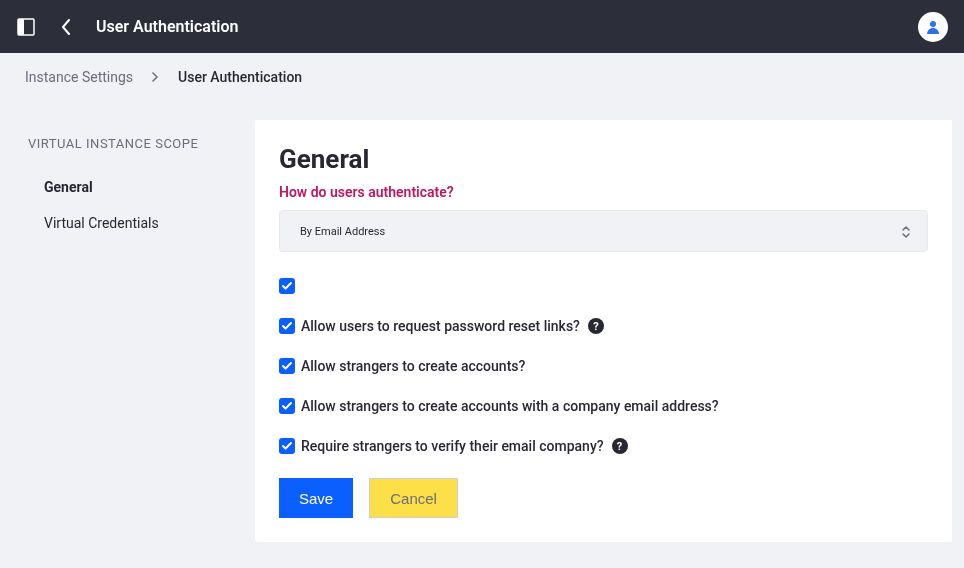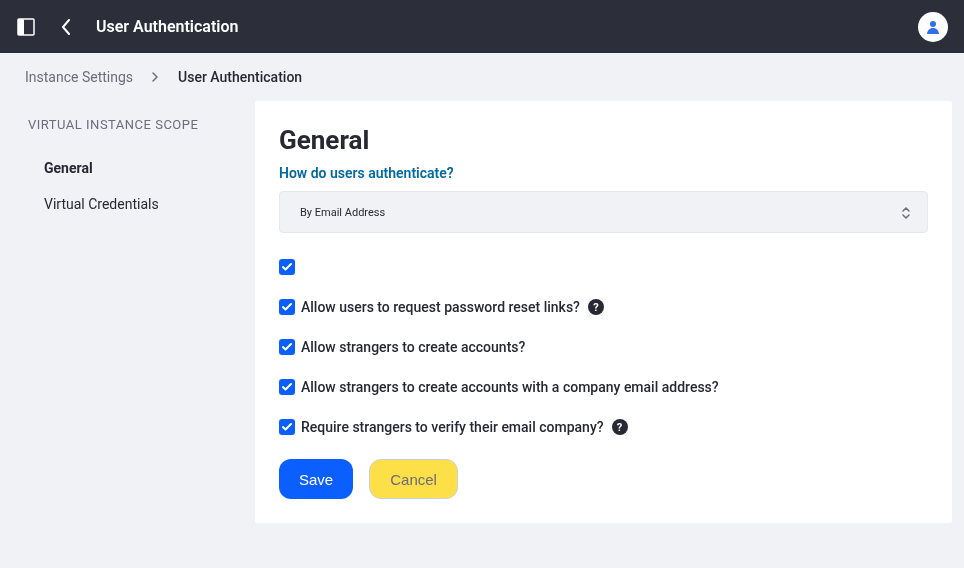--- a/index.html
+++ b/index.html
@@ -12,43 +12,43 @@
     .back-btn { width: 24px; height: 24px; display: flex; align-items: center; justify-content: center; cursor: pointer; }
     .topbar-title { color: #fff; font-size: 16px; font-weight: 600; }
     .avatar { width: 30px; height: 30px; border-radius: 50%; background: #fff; display: flex; align-items: center; justify-content: center; cursor: pointer; }
     .avatar svg { fill: #2f6fe8; }
     
     .breadcrumb { padding: 16px 25px; display: flex; align-items: center; gap: 19px; font-size: 14px; }
     .breadcrumb-item { color: #6b6c7e; cursor: pointer; }
     .breadcrumb-sep { color: #6b6c7e; }
     .breadcrumb-current { color: #272833; font-weight: 500; }
     
-    .content { display: flex; padding: 0 12px 12px 12px; gap: 0; align-items: flex-start; }
+    .content { display: flex; padding: 0 12px 12px 12px; gap: 0; align-items: flex-start; margin-top: 19px; }
     
     .sidebar { width: 243px; padding: 16px 0 0 16px; }
     .sidebar-heading { text-transform: uppercase; font-size: 13px; color: #6b6c7e; letter-spacing: 0.5px; font-weight: 400; margin-bottom: 18px; }
     .sidebar-item { padding: 10px 0 10px 16px; font-size: 14px; color: #272833; cursor: pointer; }
     .sidebar-item.active { font-weight: 700; }
     .sidebar-item:not(.active) { font-weight: 400; color: #272833; }
     
     .main-panel { background: #fff; flex: 1; padding: 24px 24px 24px 24px; border-radius: 2px; margin-left: 0; }
     .panel-title { font-size: 26px; font-weight: 700; color: #272833; margin-bottom: 10px; }
-    .field-label { font-size: 14px; font-weight: 600; color: #0369a1; margin-bottom: 10px; display: block; }
+    .field-label { font-size: 14px; font-weight: 600; color: #be185d; margin-bottom: 10px; display: block; }
     
     .select-wrap { position: relative; margin-bottom: 26px; }
     .select-box { width: 100%; height: 42px; background: #f1f2f5; border: 1px solid #e7e7ed; border-radius: 4px; padding: 0 42px 0 20px; font-size: 11px; color: #272833; display: flex; align-items: center; cursor: pointer; }
     .select-caret { position: absolute; right: 14px; top: 50%; transform: translateY(-50%); width: 14px; height: 14px; }
     
     .checkbox-row { display: flex; align-items: center; gap: 6px; margin-bottom: 24px; }
     .checkbox-custom { width: 16px; height: 16px; background: #0b5fff; border-radius: 3px; display: flex; align-items: center; justify-content: center; cursor: pointer; flex-shrink: 0; }
     .check-label { font-size: 14px; color: #272833; font-weight: 500; }
     .help-icon { width: 16px; height: 16px; background: #272833; border-radius: 50%; display: inline-flex; align-items: center; justify-content: center; color: #fff; font-size: 11px; font-weight: 700; margin-left: 2px; cursor: help; flex-shrink: 0; }
     
     .button-row { display: flex; gap: 16px; margin-top: 6px; }
-    .btn { height: 40px; padding: 0 20px; border-radius: 12px; font-size: 15px; font-weight: 500; cursor: pointer; border: none; display: flex; align-items: center; }
+    .btn { height: 40px; padding: 0 20px; border-radius: 0; font-size: 15px; font-weight: 500; cursor: pointer; border: none; display: flex; align-items: center; }
     .btn-primary { background: #0b5fff; color: #fff; }
     .btn-secondary { background: #fde047; color: #6b6c7e; border: 1px solid #cdced9; }
   </style>
 </head>
 <body>
 
 <div class="topbar">
   <div class="topbar-left">
     <div class="panel-toggle">
       <svg width="18" height="18" viewBox="0 0 18 18">

